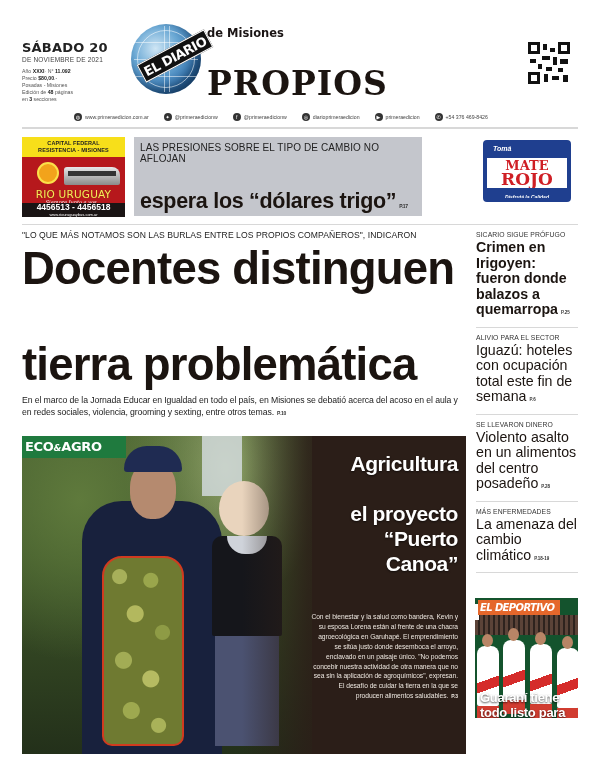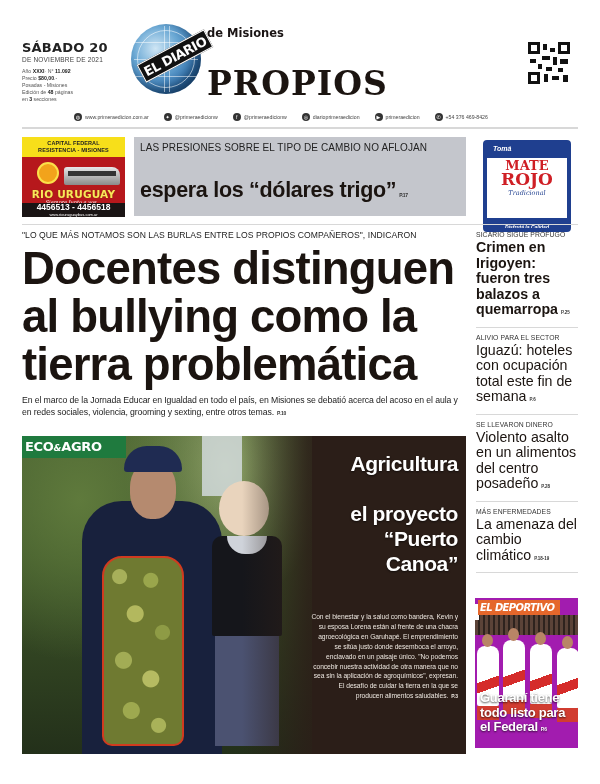--- a/index.html
+++ b/index.html
@@ -38,32 +38,32 @@
     .social { display: flex; align-items: center; font-size: 5.2px; color: #444; margin-right: 15px; }
     .social .ico { width: 8px; height: 8px; border-radius: 50%; background: #333; margin-right: 3px; color: #fff; font-size: 5px; line-height: 8px; text-align: center; }
     .rule-top { position: absolute; left: 22px; top: 127px; width: 556px; height: 2px; background: #d8d8d8; }
 
     
     .ad-bus { position: absolute; left: 22px; top: 137px; width: 103px; height: 80px; background: #b6181c; overflow: hidden; }
     .ad-bus .top { background: #f7df1a; height: 20px; text-align: center; font-size: 5.5px; font-weight: bold; color: #222; line-height: 7px; padding-top: 3px; letter-spacing: 0.1px; }
     .ad-bus .circle { position: absolute; left: 15px; top: 25px; width: 22px; height: 22px; border-radius: 50%; background: #f2a31b; border: 2px solid #fbe14a; }
     .ad-bus .bus { position: absolute; left: 42px; top: 30px; width: 56px; height: 18px; background: linear-gradient(#e8e8e8, #8a8a8a); border-radius: 3px 8px 2px 2px; }
     .ad-bus .bus::after { content: ""; position: absolute; left: 4px; top: 4px; width: 48px; height: 5px; background: #333; }
-    .ad-bus .brand { position: absolute; left: 0; top: 51px; width: 103px; text-align: center; font-family: "DejaVu Sans", sans-serif; font-weight: bold; font-size: 10.5px; color: #fbe75a; letter-spacing: 0.2px; text-shadow: 0 0 1px #6a3c00; }
+    .ad-bus .brand { position: absolute; left: 0; top: 51px; width: 103px; text-align: center; font-family: "DejaVu Sans", sans-serif; font-weight: normal; font-size: 10.5px; color: #fbe75a; letter-spacing: 0.2px; text-shadow: 0 0 1px #6a3c00; }
     .ad-bus .slogan { position: absolute; left: 0; top: 62px; width: 103px; text-align: center; font-family: "DejaVu Serif", serif; font-style: italic; font-size: 5px; color: #fff; }
     .ad-bus .phones { position: absolute; left: 0; top: 66px; width: 103px; height: 9px; background: #1a1414; color: #fff; text-align: center; font-weight: bold; font-size: 8.5px; line-height: 9px; }
     .ad-bus .url { position: absolute; left: 0; top: 75px; width: 103px; height: 5px; background: #1a1414; color: #fff; text-align: center; font-size: 4px; line-height: 5px; }
 
-    .exchange-box { position: absolute; left: 134px; top: 137px; width: 332px; height: 79px; background: #c4c6cc; padding: 5px 6px; }
+    .exchange-box { position: absolute; left: 134px; top: 137px; width: 288px; height: 79px; background: #c4c6cc; padding: 5px 6px; }
     .exchange-kicker { font-size: 10px; color: #222; letter-spacing: 0.1px; }
     .exchange-title { font-family: "Liberation Sans", sans-serif; font-weight: bold; font-size: 21.5px; line-height: 24px; color: #1b1410; letter-spacing: -0.3px; margin-top: 1px; }
     .page-ref { font-size: 5px; font-weight: bold; color: #333; margin-left: 3px; vertical-align: baseline; }
 
     .ad-mate { position: absolute; left: 480px; top: 136px; width: 94px; height: 82px; }
-    .mate-bag { position: absolute; left: 3px; top: 4px; width: 88px; height: 92px; background: #fff; border: 4px solid #1f3f8f; border-radius: 4px; overflow: hidden; }
+    .mate-bag { position: absolute; left: 3px; top: 4px; width: 88px; height: 62px; background: #fff; border: 4px solid #1f3f8f; border-radius: 4px; overflow: hidden; }
     .mate-band { position: absolute; left: -4px; top: -4px; width: 96px; height: 18px; background: #1f3f8f; }
     .mate-band-b { position: absolute; left: -4px; bottom: -4px; width: 96px; height: 14px; background: #1f3f8f; }
     .mate-toma { position: absolute; left: 6px; top: 1px; color: #fff; font-style: italic; font-weight: bold; font-size: 7px; }
     .mate-1 { position: absolute; left: 0; top: 15px; width: 80px; text-align: center; font-family: "DejaVu Serif", serif; font-weight: bold; color: #cf1f25; font-size: 13px; line-height: 13px; }
     .mate-2 { position: absolute; left: 0; top: 27px; width: 80px; text-align: center; font-family: "DejaVu Serif", serif; font-weight: bold; color: #cf1f25; font-size: 17px; line-height: 17px; }
     .mate-trad { position: absolute; left: 0; top: 45px; width: 80px; text-align: center; font-family: "DejaVu Serif", serif; font-style: italic; color: #1f3f8f; font-size: 6.5px; }
     .mate-calidad { position: absolute; left: 0; bottom: -2px; width: 80px; text-align: center; color: #fff; font-style: italic; font-weight: bold; font-size: 5px; }
 
     .rule-mid { position: absolute; left: 22px; top: 224px; width: 556px; height: 1px; background: #d8d8d8; }
 
@@ -108,21 +108,21 @@
     .child-bib { position: absolute; left: 30px; top: 55px; width: 40px; height: 18px; background: #cfd3da; border-radius: 0 0 20px 20px; }
     .child-pants { position: absolute; left: 18px; top: 155px; width: 64px; height: 110px; background: #4b5271; }
     .fade { position: absolute; left: 220px; top: 0; width: 110px; height: 318px; background: linear-gradient(90deg, rgba(43,30,24,0) 0%, rgba(43,30,24,0.85) 60%, #2b1e18 100%); }
     .eco-badge { position: absolute; left: 0; top: 0; width: 104px; height: 22px; background: #1f7a3e; color: #fff; font-family: "DejaVu Sans", sans-serif; font-weight: bold; font-size: 13px; line-height: 22px; padding-left: 3px; letter-spacing: -0.3px; }
     .eco-badge .amp { font-size: 9px; font-style: italic; }
     .feature-title { position: absolute; right: 8px; top: 15px; width: 170px; text-align: right; color: #fff; font-weight: bold; font-size: 21px; line-height: 25px; letter-spacing: -0.4px; text-shadow: 0 1px 2px rgba(0,0,0,0.6); }
     .feature-body { position: absolute; right: 8px; top: 176px; width: 148px; text-align: right; color: #ece6df; font-size: 6.7px; line-height: 9.9px; letter-spacing: -0.05px; }
     .feature-body .page-ref { color: #ece6df; }
 
     
-    .deportivo { position: absolute; left: 475px; top: 598px; width: 103px; height: 150px; background: #a21caf; overflow: hidden; }
+    .deportivo { position: absolute; left: 475px; top: 598px; width: 103px; height: 120px; background: #14532d; overflow: hidden; }
     .dep-side-label { position: absolute; left: -1px; top: 6px; width: 5px; height: 16px; background: #fff; }
     .dep-banner { position: absolute; left: 3px; top: 2px; width: 82px; height: 15px; background: #e5672b; color: #fff; font-family: "DejaVu Sans", sans-serif; font-weight: bold; font-style: italic; font-size: 10px; line-height: 15px; padding-left: 2px; letter-spacing: -0.6px; }
     .dep-crowd { position: absolute; left: 0; top: 17px; width: 103px; height: 20px; background: repeating-linear-gradient(90deg, #5b4338 0 3px, #2e231e 3px 5px); }
     .player { position: absolute; width: 22px; height: 60px; border-radius: 8px 8px 2px 2px;
       background: linear-gradient(160deg, #ffffff 0 55%, #d52c2a 55% 70%, #ffffff 70%); }
     .player-head { position: absolute; width: 11px; height: 13px; background: #b88566; border-radius: 50%; }
     .player-shorts { position: absolute; width: 22px; height: 14px; background: #d13c30; }
     .dep-title { position: absolute; left: 5px; top: 93px; width: 96px; color: #fff; font-weight: bold; font-size: 13px; line-height: 14.5px; letter-spacing: -0.3px; text-shadow: 0 1px 2px rgba(0,0,0,0.7); }
     .dep-title .page-ref { color: #fff; }
   </style>
@@ -232,30 +232,30 @@
     <div class="mate-calidad">Disfrutá la Calidad</div>
   </div>
 </aside>
 
 <div class="rule-mid"></div>
 
 <article class="lead">
   <div class="lead-kicker">"LO QUE MÁS NOTAMOS SON LAS BURLAS ENTRE LOS PROPIOS COMPAÑEROS", INDICARON</div>
   <h1 class="lead-title">
     <span>Docentes distinguen</span><br>
-    <span>al bullying como la</span><br>
+    <br>
     <span>tierra problemática</span>
   </h1>
   <p class="lead-summary"><span>En el marco de la Jornada Educar en Igualdad en todo el país, en Misiones se debatió acerca del acoso en el aula y en redes sociales, violencia, grooming y sexting, entre otros temas.</span><span class="page-ref">P.10</span></p>
 </article>
 
 <section class="sidecol">
   <article class="side-item">
     <div class="side-kicker">SICARIO SIGUE PRÓFUGO</div>
-    <div class="side-title bold"><span>Crimen en Irigoyen: fueron tres balazos a quemarropa</span><span class="side-ref">P.25</span></div>
+    <div class="side-title bold"><span>Crimen en Irigoyen: fueron donde balazos a quemarropa</span><span class="side-ref">P.25</span></div>
   </article>
   <article class="side-item">
     <div class="side-kicker">ALIVIO PARA EL SECTOR</div>
     <div class="side-title"><span>Iguazú: hoteles con ocupación total este fin de semana</span><span class="side-ref">P.6</span></div>
   </article>
   <article class="side-item">
     <div class="side-kicker">SE LLEVARON DINERO</div>
     <div class="side-title"><span>Violento asalto en un alimentos del centro posadeño</span><span class="side-ref">P.28</span></div>
   </article>
   <article class="side-item">

